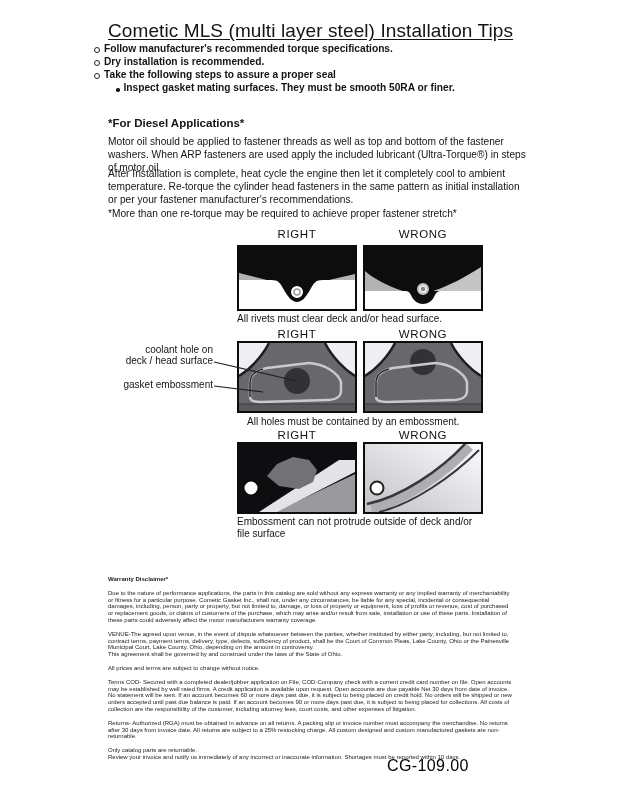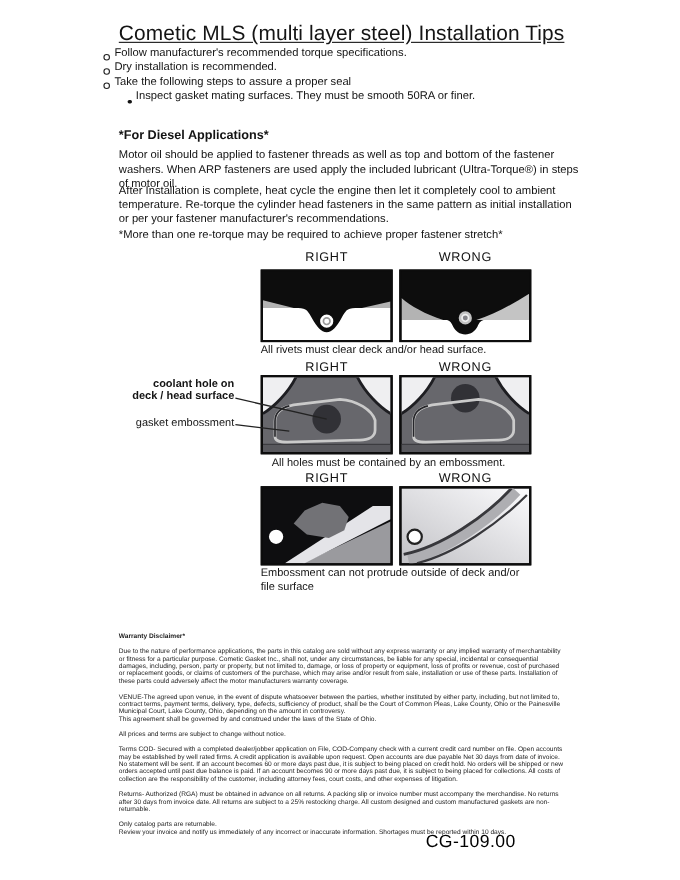--- a/index.html
+++ b/index.html
@@ -6,21 +6,21 @@
   .page{
     position:relative;width:618px;height:800px;background:#fff;overflow:hidden;
     font-family:"Liberation Sans","DejaVu Sans",sans-serif;color:#141414;
   }
   .abs{position:absolute;}
   .title{
     left:108px;top:20px;font-size:19px;font-weight:normal;
     text-decoration:underline;text-underline-offset:2px;letter-spacing:.1px;
   }
   .bullets{left:94px;top:42px;font-size:10.2px;line-height:13px;white-space:nowrap;}
-  .brow{display:flex;align-items:flex-end;}
+  .brow{display:flex;align-items:center;font-weight:bold;}
   .omark{
     display:inline-block;width:4px;height:4px;border:1px solid #222;border-radius:50%;
     margin:3.5px 4px 0 0;flex:0 0 auto;background:#fff;
   }
   .dmark{
     display:inline-block;width:3.5px;height:3.5px;background:#141414;border-radius:50%;
     margin:4.5px 4px 0 0;flex:0 0 auto;
   }
   .sub{margin-left:22px;}
   .h2{left:108px;top:117px;font-size:11.5px;font-weight:bold;}
@@ -91,21 +91,21 @@
       <rect width="116" height="62" fill="#0d0d0d"></rect>
       <path d="M0,44 V24 C8,31 22,39 38,44 Z" fill="#b3b3b3"></path>
       <path d="M116,44 V20 C100,30 84,39 68,44 Z" fill="#c4c4c4"></path>
       <path d="M0,44 H40 C44,44 45,46 47,50 C49,54 53,57 58,57 C63,57 67,54 69,50 C71,46 72,44 76,44 H116 V62 H0 Z" fill="#ffffff"></path>
       <circle cx="58" cy="42" r="7" fill="#c2c2c2" stroke="#0d0d0d" stroke-width="2"></circle>
       <circle cx="58" cy="42" r="3" fill="#85858a" stroke="#f0f0f0" stroke-width="1.5"></circle>
     </svg>
   </div>
   <div class="abs cap" style="left:237px;top:313px;">All rivets must clear deck and/or head surface.</div>
 
-  <div class="abs lab" style="left:103px;top:344px;width:110px;font-weight:bold;">
+  <div class="abs lab" style="left:103px;top:344px;width:110px;">
     <div>coolant hole on</div>
     <div>deck / head surface</div>
   </div>
   <div class="abs lab" style="left:103px;top:379px;width:110px;">gasket embossment</div>
 
   <svg class="abs leader" style="left:205px;top:340px;" width="100" height="60" viewBox="0 0 100 60" xmlns="http://www.w3.org/2000/svg">
     <line x1="9" y1="22" x2="92" y2="41" stroke="#222" stroke-width="1.2"></line>
     <line x1="9" y1="46" x2="58" y2="52" stroke="#222" stroke-width="1.2"></line>
   </svg>
 

